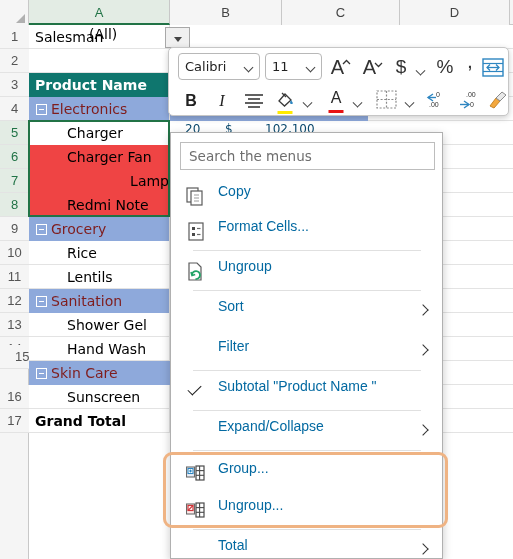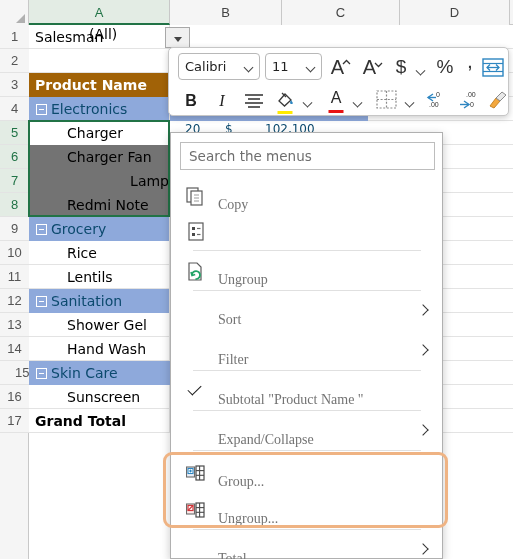--- a/index.html
+++ b/index.html
@@ -32,23 +32,23 @@
         border-bottom:1px solid #e3e3e3; }
   .rh.sel { background:#e3ece4; color:#217346; }
 
   .cellarea { position:absolute; left:29px; top:25px; width:484px; height:534px; }
   .cell { position:absolute; height:24px; line-height:24px; font-size:14px;
           color:#000; white-space:nowrap; overflow:hidden;
           font-family:"DejaVu Sans","Liberation Sans",sans-serif; }
   .gridline-h { position:absolute; height:1px; background:#e3e3e3; }
   .gridline-v { position:absolute; width:1px; background:#e3e3e3; }
 
-  .hdrcell { background:#a16207; color:#fff; font-weight:bold; }
-  .grpcell { background:#8ea9db; color:#0c4a6e; }
-  .selcell { background:#737373; }
+  .hdrcell { background:#0f766e; color:#fff; font-weight:bold; }
+  .grpcell { background:#8ea9db; color:#7f1d1d; }
+  .selcell { background:#ef4444; }
   .whitecell{ background:#ffffff; }
   .totalcell{ font-weight:bold; }
   .pad-l6  { padding-left:6px; }
   .pad-l22 { padding-left:22px; }
   .pad-l38 { padding-left:38px; }
 
   .minus { position:absolute; left:7px; top:7px; width:11px; height:11px;
            border:1px solid #ffffff; }
   .minus::after{ content:""; position:absolute; left:2px; top:4px;
                  width:5px; height:1px; background:#ffffff; }
@@ -89,22 +89,22 @@
   
   .ctxmenu { position:absolute; left:170px; top:132px; width:273px; height:427px;
              background:#ffffff; border:1px solid #b0b0b0;
              box-shadow:0 3px 9px rgba(0,0,0,.22); }
   .searchbox { position:absolute; left:9px; top:9px; width:255px; height:28px;
                background:#fff; border:1px solid #bdbdbd; }
   .searchbox span { position:absolute; left:8px; top:5px; font-size:13.5px;
                     color:#6e6e6e;
                     font-family:"DejaVu Sans","Liberation Sans",sans-serif;}
   .mi { position:absolute; left:1px; width:271px; height:40px; }
-  .mi-label { position:absolute; left:46px; top:20px; font-size:14px; color:#737373;
-              font-family:Liberation Serif, serif;
+  .mi-label { position:absolute; left:46px; top:6px; font-size:14px; color:#0369a1;
+              font-family:Liberation Sans, sans-serif;
               white-space:nowrap; }
   .mi-ico { position:absolute; left:14px; top:10px; width:20px; height:20px; }
   .mi-arrow { position:absolute; right:16px; top:14px; width:8px; height:8px;
               border-right:1.6px solid #333; border-bottom:1.6px solid #333;
               transform:rotate(-45deg); }
   .mi-check { position:absolute; left:16px; top:13px; width:13px; height:7px;
               border-left:1.8px solid #1c1c1c; border-bottom:1.8px solid #1c1c1c;
               transform:rotate(-45deg); }
   .sep { position:absolute; left:22px; width:228px; height:1px; background:#e0e0e0; }
 
@@ -136,21 +136,21 @@
       <div class="rh sel" style="top:96px;">5</div>
       <div class="rh sel" style="top:120px;">6</div>
       <div class="rh sel" style="top:144px;">7</div>
       <div class="rh sel" style="top:168px;">8</div>
       <div class="rh" style="top:192px;">9</div>
       <div class="rh" style="top:216px;">10</div>
       <div class="rh" style="top:240px;">11</div>
       <div class="rh" style="top:264px;">12</div>
       <div class="rh" style="top:288px;">13</div>
       <div class="rh" style="top:312px;">14</div>
-      <div class="rh" style="top:336px;padding-left:15px;">15</div>
+      <div class="rh" style="top:320px;padding-left:15px;">15</div>
       <div class="rh" style="top:360px;">16</div>
       <div class="rh" style="top:384px;">17</div>
     </div>
 
     <div class="cellarea">
 
       <div class="gridline-h" style="left:0;top:23px;width:484px;"></div>
       <div class="gridline-h" style="left:0;top:47px;width:484px;"></div>
       <div class="gridline-h" style="left:0;top:71px;width:484px;"></div>
       <div class="gridline-h" style="left:0;top:95px;width:484px;"></div>
@@ -345,20 +345,21 @@
     <div class="mi" style="top:79px;">
       <span class="mi-ico">
         <svg width="20" height="20">
             <rect x="3" y="1" width="14" height="17" fill="#fff" stroke="#5a5a5a" stroke-width="1.2"></rect>
             <rect x="6" y="5" width="3" height="3" fill="#4a4a4a"></rect>
             <rect x="6" y="11" width="3" height="3" fill="#4a4a4a"></rect>
             <line x1="11" y1="6.5" x2="14.5" y2="6.5" stroke="#6a6a6a" stroke-width="1.2"></line>
             <line x1="11" y1="12.5" x2="14.5" y2="12.5" stroke="#6a6a6a" stroke-width="1.2"></line>
           </svg>
       </span>
+      <span class="mi-label">Format Cells...</span>
     </div>
 
     <div class="sep" style="top:117px;"></div>
 
     <div class="mi" style="top:119px;">
       <span class="mi-ico">
         <svg width="20" height="20">
             <path d="M3 1 h8 l4 4 v13 h-12 z" fill="#fff" stroke="#5a5a5a" stroke-width="1.2"></path>
             <path d="M6 13 a4 4 0 1 1 3.5 4" fill="none" stroke="#21a366" stroke-width="1.8"></path>
             <polyline points="5,10 6,13.5 9.2,12.4" fill="none" stroke="#21a366" stroke-width="1.6"></polyline>

